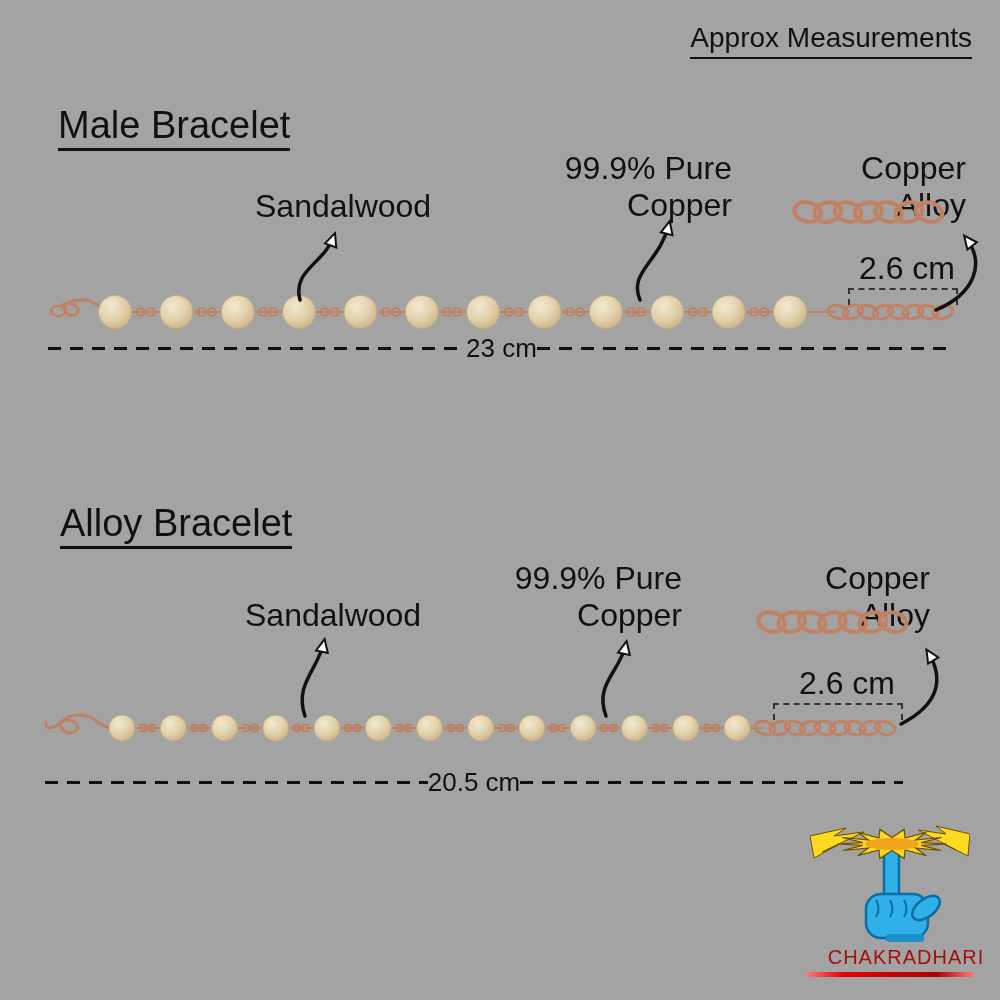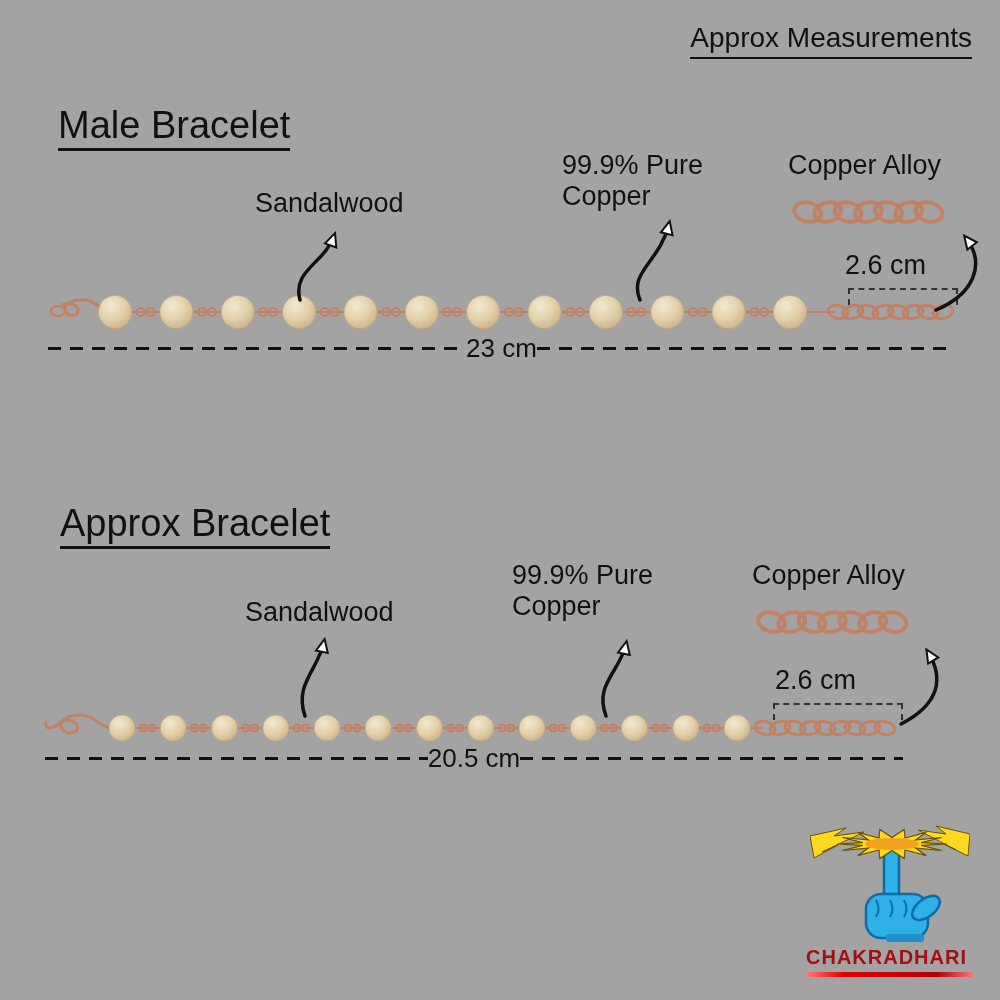--- a/index.html
+++ b/index.html
@@ -10,39 +10,39 @@
   }
   .hdr {
     position:absolute; right:28px; top:22px;
     font-size:28px; border-bottom:2px solid #111; padding-bottom:3px;
   }
   .title {
     position:absolute; font-size:38px;
     border-bottom:3px solid #111; padding-bottom:1px;
   }
   .label {
-    position:absolute; font-size:27px; text-align:left; line-height:1.15;
+    position:absolute; font-size:32px; text-align:right; line-height:1.15;
   }
   .measure {
     position:absolute; display:flex; align-items:center; gap:0;
     font-size:26px; height:28px;
   }
   .measure .dash {
     flex:1; height:3px;
     background:repeating-linear-gradient(90deg,#111 0 13px,transparent 13px 22px);
   }
   .bracket {
     position:absolute; border:2px dashed #333; border-bottom:none;
   }
   .arrow { fill:none; stroke:#111; stroke-width:3.5; stroke-linecap:round; }
   svg.layer { position:absolute; left:0; top:0; pointer-events:none; }
   .abs { position:absolute; }
   .brand-name {
-    position:absolute; width:168px; 
-    font-size:20px; font-weight:700; letter-spacing:1px; color:#a50f0f;
+    position:absolute; width:168px; text-align:center;
+    font-size:20px; font-weight:400; letter-spacing:1px; color:#a50f0f;margin-left:16px;
   }
   .brand-bar {
     position:absolute; width:168px; height:5px; border-radius:3px;
     background:linear-gradient(90deg,#ff7a7a,#e60000 22%,#b30000 78%,#ff7a7a);
   }
 </style>
 </head>
 <body>
 
 <div class="canvas">
@@ -134,21 +134,21 @@
       <ellipse cx="928" cy="27" rx="10" ry="6.5" fill="none" stroke="#c08263" stroke-width="3" transform="rotate(14 928 27)"></ellipse>
       <ellipse cx="943" cy="27" rx="10" ry="6.5" fill="none" stroke="#c08263" stroke-width="3" transform="rotate(-14 943 27)"></ellipse>
     </svg>
 
   <div class="measure" style="left:48px; top:334px; width:907px;">
     <div class="dash"></div>
     <span>23 cm</span>
     <div class="dash"></div>
   </div>
 
-  <div class="title" style="left:60px; top:502px;">Approx Bracelet</div>
+  <div class="title" style="left:60px; top:502px;">Alloy Bracelet</div>
 
   <div class="label" style="left:245px; top:597px; width:170px;">Sandalwood</div>
   <div class="label" style="left:512px; top:560px; width:170px;">99.9% Pure Copper</div>
   <div class="label" style="left:752px; top:560px; width:178px;">Copper Alloy</div>
 
   <svg id="chain-sample-female" class="abs" style="left:752px; top:596px;" width="180" height="52">
       <ellipse cx="19.5" cy="26" rx="13.5" ry="9.5" fill="none" stroke="#c08263" stroke-width="4" transform="rotate(14 19.5 26)"></ellipse>
       <ellipse cx="39.75" cy="26" rx="13.5" ry="9.5" fill="none" stroke="#c08263" stroke-width="4" transform="rotate(-14 39.75 26)"></ellipse>
       <ellipse cx="60" cy="26" rx="13.5" ry="9.5" fill="none" stroke="#c08263" stroke-width="4" transform="rotate(14 60 26)"></ellipse>
       <ellipse cx="80.25" cy="26" rx="13.5" ry="9.5" fill="none" stroke="#c08263" stroke-width="4" transform="rotate(-14 80.25 26)"></ellipse>
@@ -224,21 +224,21 @@
       <ellipse cx="780" cy="27" rx="10" ry="6.5" fill="none" stroke="#c08263" stroke-width="3" transform="rotate(-14 780 27)"></ellipse>
       <ellipse cx="795" cy="27" rx="10" ry="6.5" fill="none" stroke="#c08263" stroke-width="3" transform="rotate(14 795 27)"></ellipse>
       <ellipse cx="810" cy="27" rx="10" ry="6.5" fill="none" stroke="#c08263" stroke-width="3" transform="rotate(-14 810 27)"></ellipse>
       <ellipse cx="825" cy="27" rx="10" ry="6.5" fill="none" stroke="#c08263" stroke-width="3" transform="rotate(14 825 27)"></ellipse>
       <ellipse cx="840" cy="27" rx="10" ry="6.5" fill="none" stroke="#c08263" stroke-width="3" transform="rotate(-14 840 27)"></ellipse>
       <ellipse cx="855" cy="27" rx="10" ry="6.5" fill="none" stroke="#c08263" stroke-width="3" transform="rotate(14 855 27)"></ellipse>
       <ellipse cx="870" cy="27" rx="10" ry="6.5" fill="none" stroke="#c08263" stroke-width="3" transform="rotate(-14 870 27)"></ellipse>
       <ellipse cx="885" cy="27" rx="10" ry="6.5" fill="none" stroke="#c08263" stroke-width="3" transform="rotate(14 885 27)"></ellipse>
     </svg>
 
-  <div class="measure" style="left:45px; top:744px; width:858px;">
+  <div class="measure" style="left:45px; top:768px; width:858px;">
     <div class="dash"></div>
     <span>20.5 cm</span>
     <div class="dash"></div>
   </div>
 
   <svg class="layer" width="1000" height="1000">
     <defs>
       <marker id="ah" markerUnits="userSpaceOnUse" markerWidth="20" markerHeight="20" refX="13" refY="9" orient="auto">
         <path d="M3,3 L16,9 L3,15 Z" fill="#fff" stroke="#111" stroke-width="2"></path>
       </marker>

